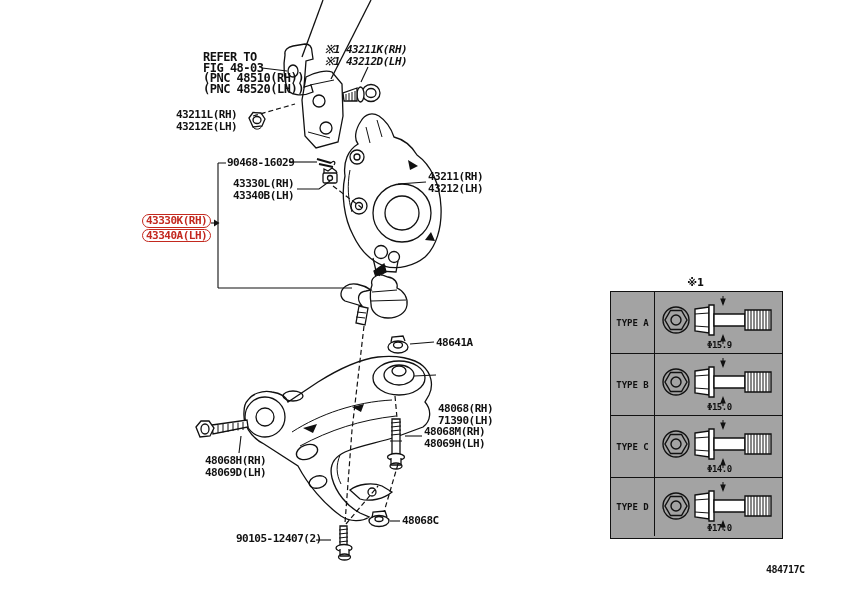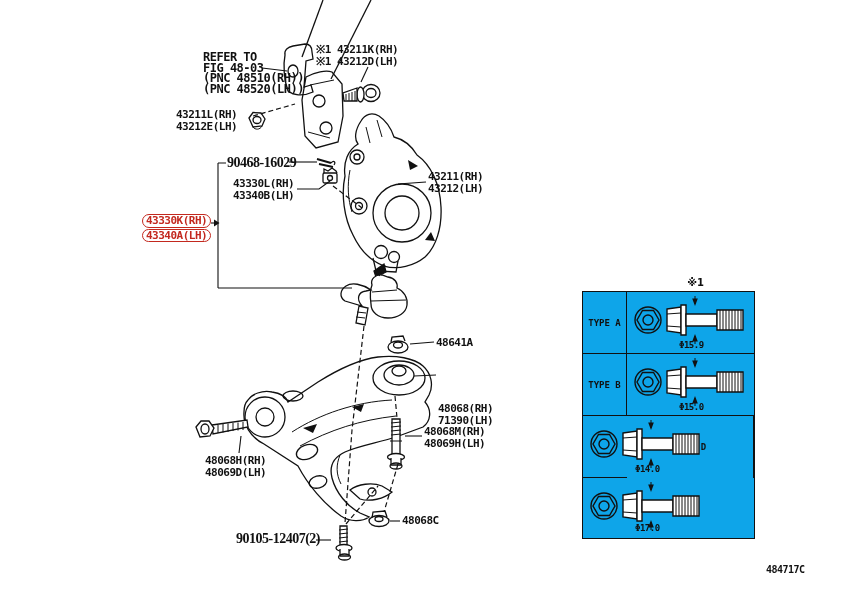--- a/index.html
+++ b/index.html
@@ -2,26 +2,26 @@
 <html><head>
 <meta charset="utf-8">
 <style>
   html,body{margin:0;padding:0;background:#fff;}
   .stage{position:relative;width:854px;height:590px;background:#fff;overflow:hidden;
          font-family:"DejaVu Sans Mono",monospace;}
   .art{position:absolute;left:0;top:0;}
   .lbl{position:absolute;font:bold 11px/11.5px "DejaVu Sans Mono",monospace;color:#111;
        letter-spacing:-0.5px;white-space:nowrap;}
   .lbl.sm{font-size:12px;line-height:10.5px;}
-  .lbl.md{font-size:14px;line-height:11px;font-family:Liberation Serif, serif;}
+  .lbl.md{font-size:11px;line-height:11px;}
   .hl .ln{display:block;color:#c3281e;border:1.6px solid #c3281e;border-radius:7px;
           padding:0 3px;margin-bottom:1px;background:rgba(255,255,255,0.6);}
-  .ref-table{position:absolute;left:582px;top:291px;width:171px;height:246px;
+  .ref-table{position:absolute;left:610px;top:291px;width:171px;height:246px;
              border:1.6px solid #111;display:grid;grid-template-columns:44px 1fr;
-             grid-template-rows:62px 62px 62px 58px;background:#0ea5e9;}
+             grid-template-rows:62px 62px 62px 58px;background:#a3a3a3;}
   .ref-table .tcell{border-right:1.6px solid #111;display:flex;align-items:center;
              justify-content:center;font:bold 9px "DejaVu Sans Mono",monospace;color:#111;}
   .ref-table .gcell{position:relative;text-align:right;}
   .ref-table .rowline{border-bottom:1.6px solid #111;}
   .gcell .dia{position:absolute;left:52px;bottom:3px;font:bold 9px "DejaVu Sans Mono",monospace;
               color:#111;letter-spacing:-0.5px;}
   .gcell svg{position:absolute;left:2px;top:2px;}
   .tbl-mark{position:absolute;left:610px;top:277px;width:171px;text-align:center;
             font:bold 10px "DejaVu Sans",sans-serif;color:#111;}
   .doc-code{position:absolute;left:766px;top:564px;font:bold 10px "DejaVu Sans Mono",monospace;
@@ -196,21 +196,21 @@
     </g>
   </svg>
 
   <div class="lbl sm" style="left:203px;top:52px;">
     <div>REFER TO</div>
     <div>FIG 48-03</div>
     <div>(PNC 48510(RH))</div>
     <div>(PNC 48520(LH))</div>
   </div>
 
-  <div class="lbl" style="left:316px;top:44px;">
+  <div class="lbl" style="left:325px;top:44px;font-style:italic;">
     <div>※1 43211K(RH)</div>
     <div>※1 43212D(LH)</div>
   </div>
 
   <div class="lbl" style="left:176px;top:109px;">
     <div>43211L(RH)</div>
     <div>43212E(LH)</div>
   </div>
 
   <div class="lbl md" style="left:227px;top:157px;">
@@ -269,20 +269,21 @@
         </svg>
       <div class="dia">Φ15.9</div>
     </div>
     <div class="tcell rowline">TYPE B</div>
     <div class="gcell rowline">
       <svg width="124" height="56">
           <use href="#bolt-glyph"></use>
         </svg>
       <div class="dia">Φ15.0</div>
     </div>
+    <div class="tcell rowline">TYPE C</div>
     <div class="gcell rowline">
       <svg width="124" height="56">
           <use href="#bolt-glyph"></use>
         </svg>
       <div class="dia">Φ14.0</div>
     </div>
     <div class="tcell">TYPE D</div>
     <div class="gcell">
       <svg width="124" height="54">
           <use href="#bolt-glyph"></use>

